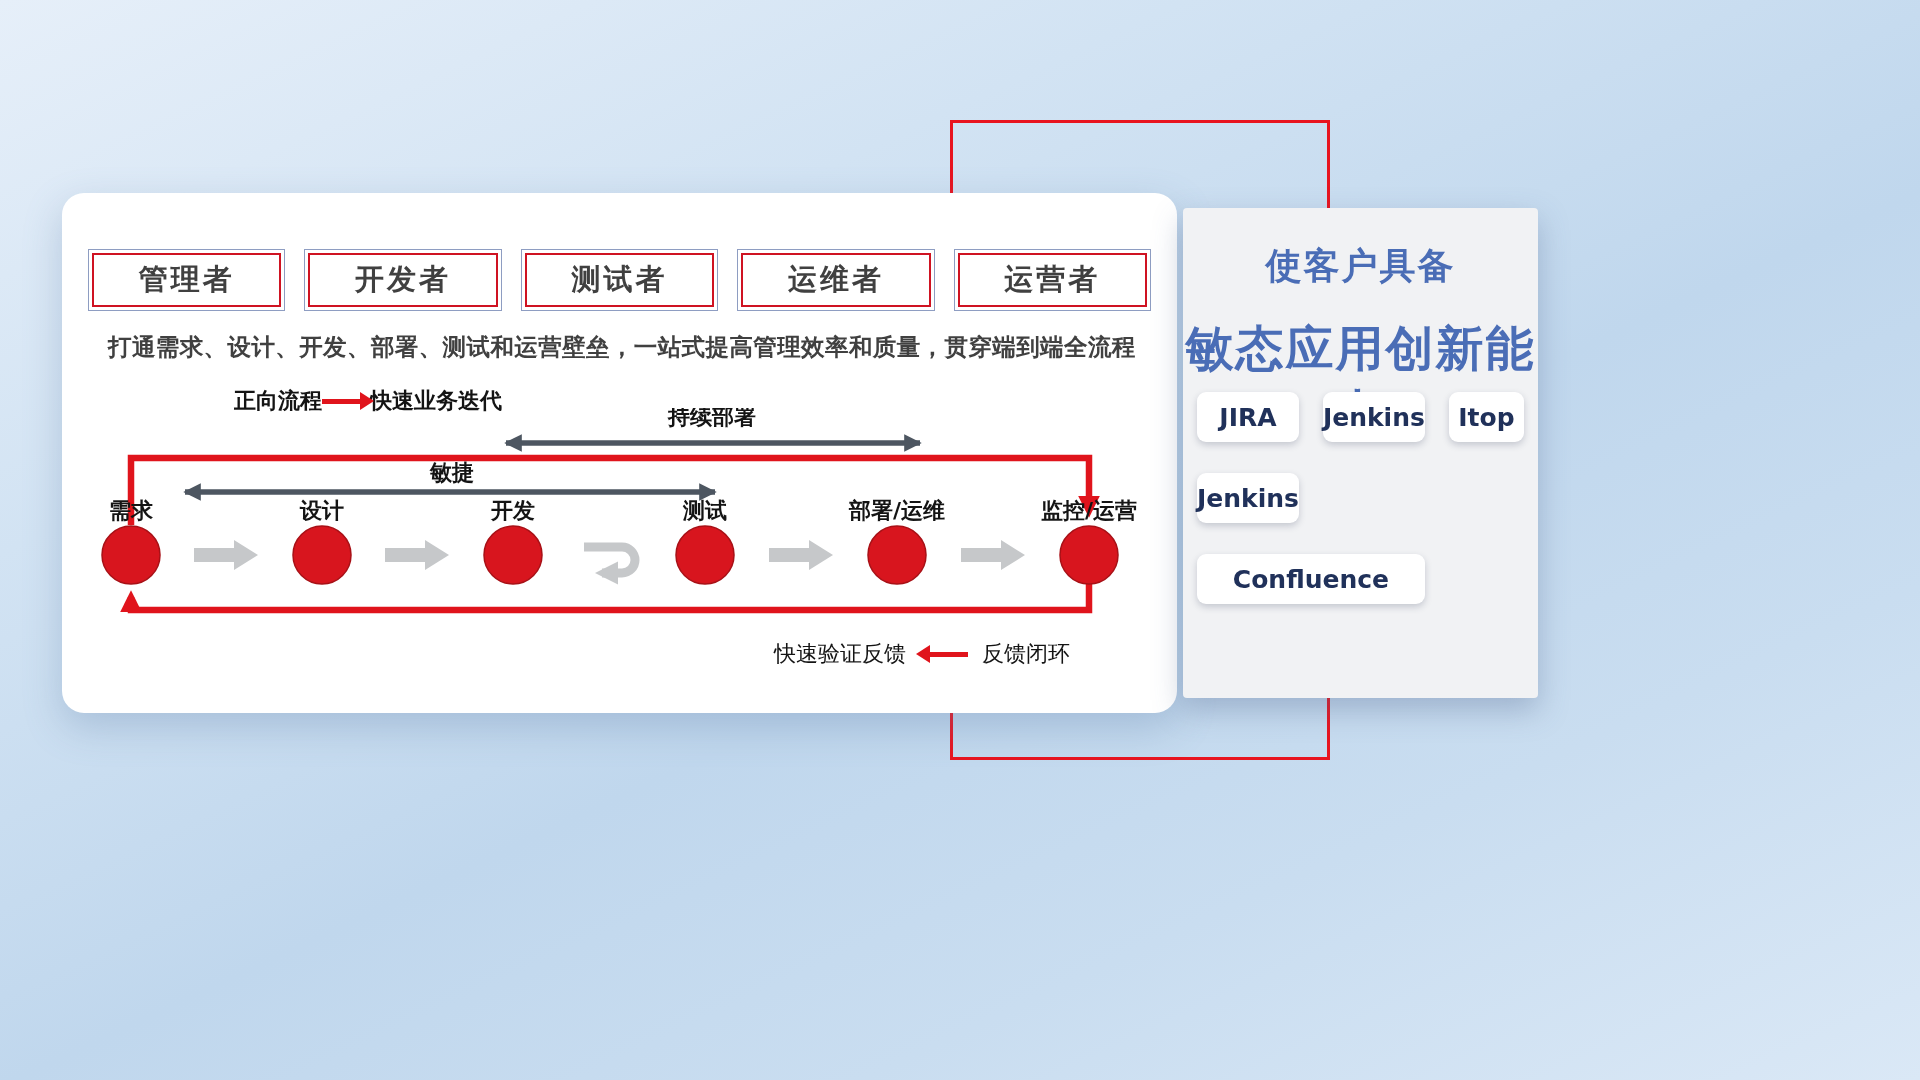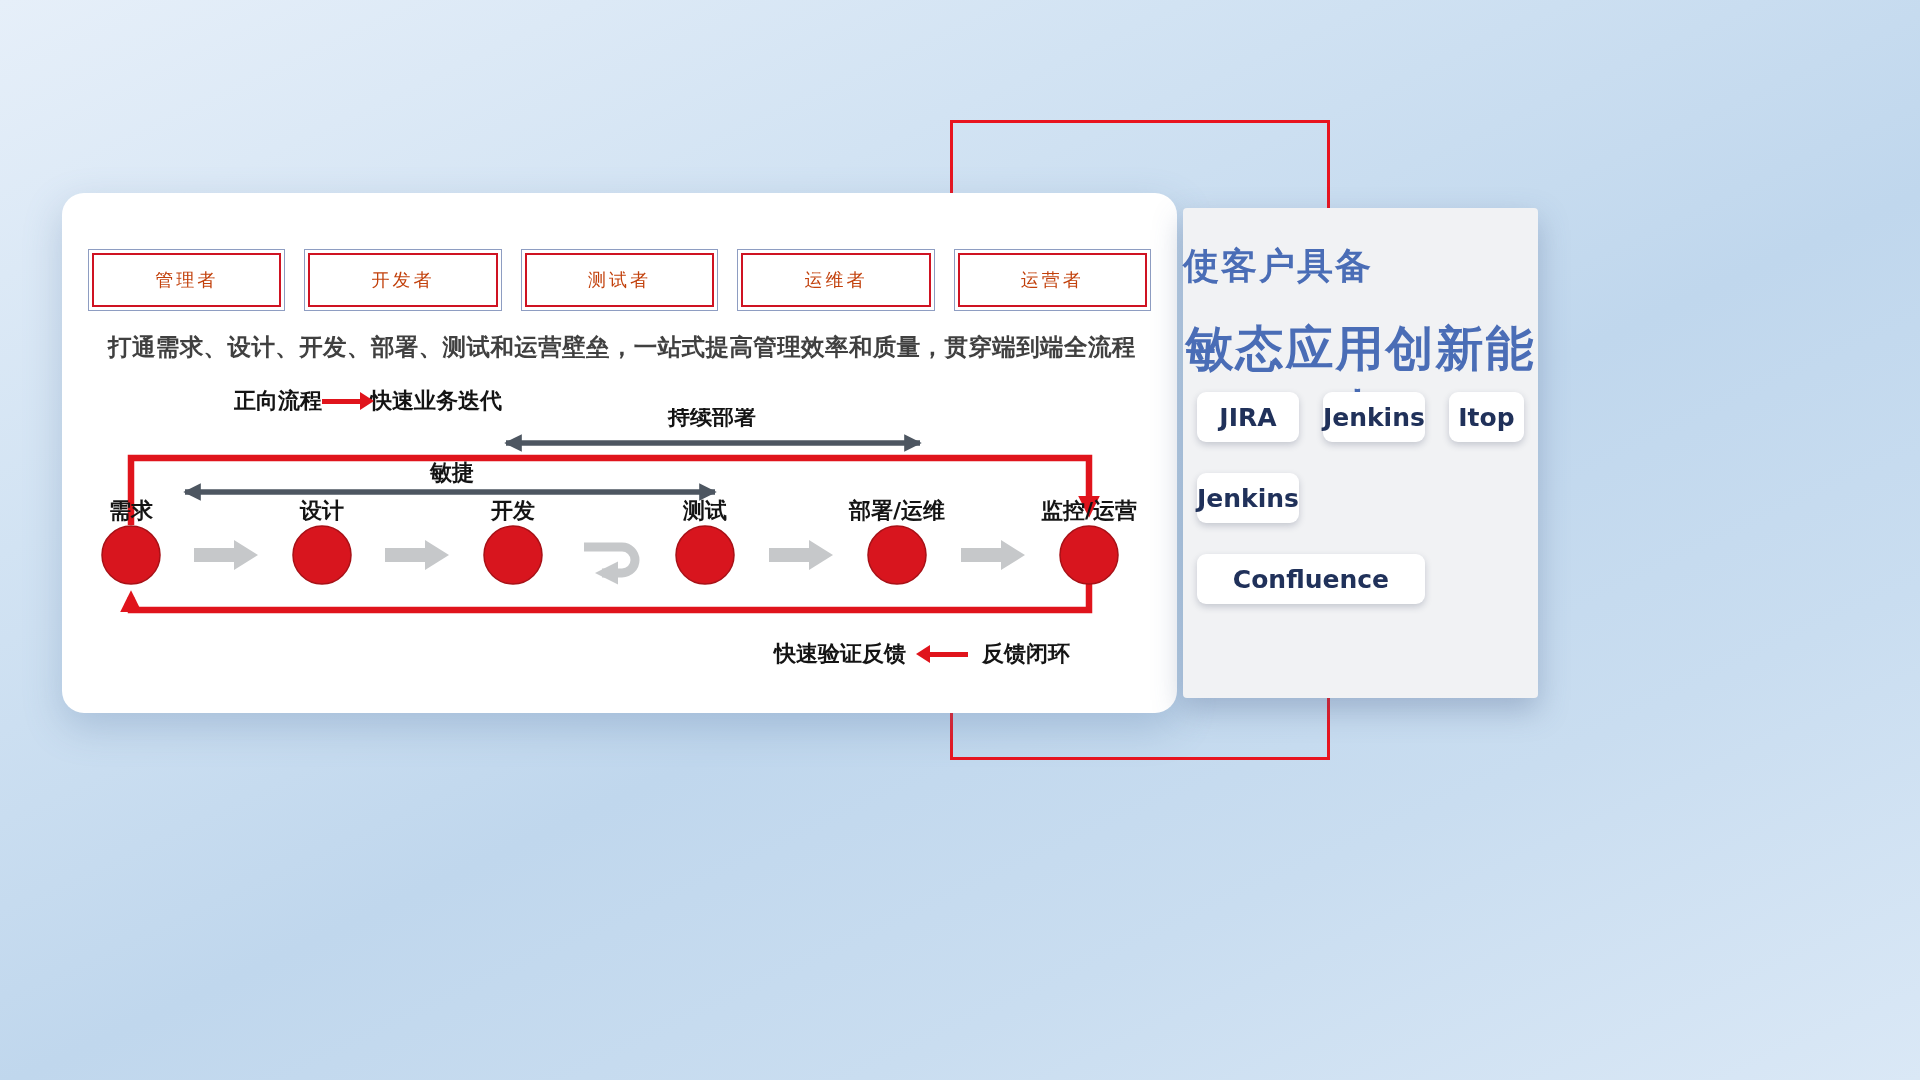--- a/index.html
+++ b/index.html
@@ -13,21 +13,21 @@
 
   .main-panel { position:absolute; left:62px; top:193px; width:1115px; height:520px;
                 background:#ffffff; border-radius:22px;
                 box-shadow:0 14px 38px rgba(96,126,168,.32); z-index:2; }
 
   .roles-row { position:absolute; left:26px; top:56px; width:1063px; height:62px;
                display:flex; justify-content:space-between; gap:19px; }
   .role-box { flex:1; border:1px solid #8e9dc2; background:#fff; padding:3px; }
   .role-inner { width:100%; height:100%; border:2px solid #cf1322;
                 display:flex; align-items:center; justify-content:center;
-                color:#c2410c; font-size:18px; font-weight:400; letter-spacing:3px; }
+                color:#404040; font-size:29px; font-weight:700; letter-spacing:3px; }
 
   .description { position:absolute; left:46px; top:138px; font-size:23.5px; font-weight:700;
                  color:#404040; letter-spacing:.4px; white-space:nowrap; }
 
   .legend-row { position:absolute; left:172px; top:193px; display:flex; align-items:center;
                 gap:0; font-size:22px; font-weight:700; color:#141414; }
   .arrow-right { position:relative; width:38px; height:5px; background:#e0141c; margin-right:10px; }
   .arrow-right::after { content:""; position:absolute; left:100%; top:50%; transform:translateY(-50%);
                         border-left:14px solid #e0141c; border-top:9px solid transparent;
                         border-bottom:9px solid transparent; }
@@ -39,26 +39,26 @@
   .flow-svg { position:absolute; left:0; top:215px; width:1115px; height:300px; }
   .svg-label { font-family:"DejaVu Sans","Liberation Sans",sans-serif; font-size:22px;
                font-weight:700; fill:#141414; text-anchor:middle; }
   .dark-arrow { stroke:#4d5661; stroke-width:5.5; }
   .red-line { stroke:#e0141c; stroke-width:6.5; fill:none; }
   .node-circle { fill:#d8151e; stroke:#a81016; stroke-width:1.5; }
   .block-arrow { fill:#c6c8ca; }
   .loop-icon { stroke:#c6c8ca; stroke-width:9; fill:none; }
 
   .feedback-row { position:absolute; left:712px; top:446px; display:flex; align-items:center;
-                  gap:14px; font-size:22px; font-weight:700; color:#141414; }
+                  gap:14px; font-size:22px; font-weight:400; color:#141414; }
 
   .side-panel { position:absolute; left:1183px; top:208px; width:355px; height:490px;
                 background:#f1f2f4; border-radius:4px;
                 box-shadow:0 12px 30px rgba(80,100,140,.35); z-index:3; }
-  .side-title-1 { margin-top:34px; text-align:left; color:#4a6db6; font-size:36px;
+  .side-title-1 { margin-top:34px; text-align:center; color:#4a6db6; font-size:36px;
                   font-weight:800; letter-spacing:2px; }
   .side-title-2 { margin-top:26px; text-align:center; color:#4a6db6; font-size:48px;
                   font-weight:800; letter-spacing:2px; }
   .tools-grid { position:absolute; left:14px; top:184px; width:327px; display:grid;
                 grid-template-columns:1fr 1fr 1fr; column-gap:24px; row-gap:31px; }
   .tool-chip { height:50px; background:#fff; border-radius:9px;
                box-shadow:0 3px 7px rgba(40,50,80,.22); display:flex; align-items:center;
                justify-content:center; font-size:25px; font-weight:700; color:#20315a; }
   .tool-chip.wide { grid-column:1 / span 2; }
 </style>

